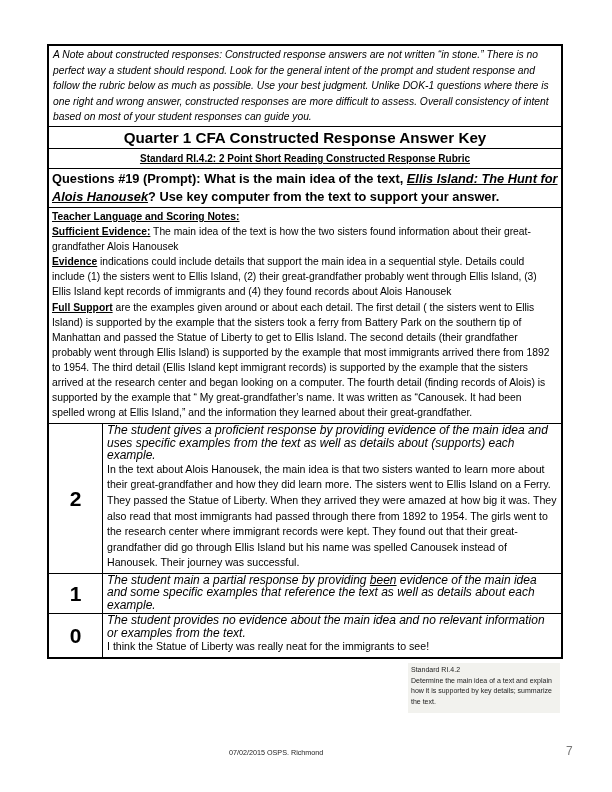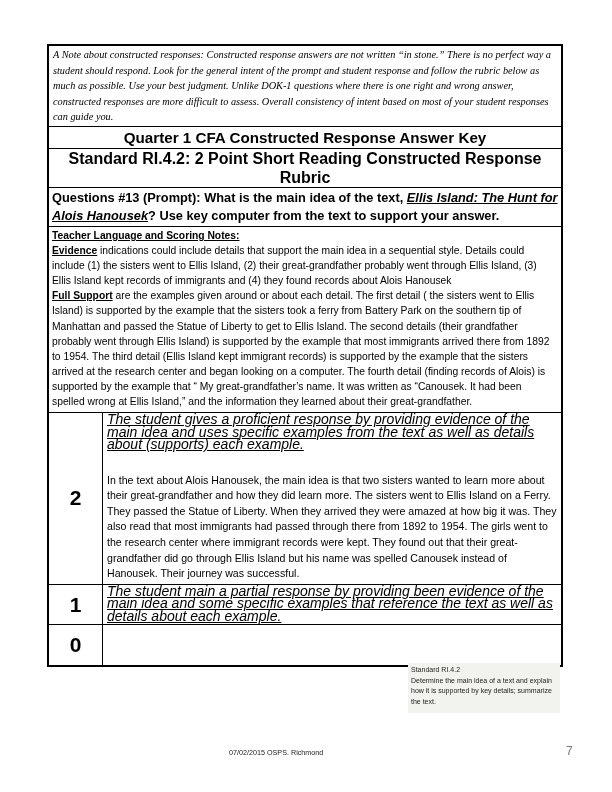--- a/index.html
+++ b/index.html
@@ -2,53 +2,54 @@
 <html><head>
 <meta charset="utf-8">
 <style>
   html, body { margin: 0; padding: 0; background: #fff; }
   body { width: 612px; height: 792px; position: relative; overflow: hidden;
          font-family: "Liberation Sans", sans-serif; color: #000; }
   .sheet { position: absolute; left: 47px; top: 44px; width: 516px;
            border: 2px solid #000; box-sizing: border-box; }
   .row { border-bottom: 1.5px solid #000; box-sizing: border-box; }
   .row:last-child { border-bottom: none; }
-  .note { font-style: italic; font-size: 10.3px; line-height: 15.6px; padding: 1px 4px 1px 4px; font-family: Liberation Serif, serif; }
+  .note { font-style: italic; font-size: 10.3px; line-height: 15.6px; padding: 1px 4px 1px 4px; }
   .title { text-align: center; font-weight: bold; font-size: 15.2px; line-height: 21px; }
-  .subtitle { text-align: center; font-weight: bold; font-size: 16px; line-height: 19px; }
+  .subtitle { text-align: center; font-weight: bold; font-size: 10px; line-height: 19px; text-decoration: underline; }
   .prompt { font-weight: bold; font-size: 12.8px; line-height: 18px; padding: 1px 3px; }
   .prompt .title-ref { font-style: italic; text-decoration: underline; }
   .notes { font-size: 10.3px; line-height: 15.1px; padding: 1px 7px 3px 3px; }
   .notes .u { text-decoration: underline; font-weight: bold; }
   .score-row { display: flex; }
   .score-cell { width: 54px; flex: none; border-right: 1.5px solid #000; box-sizing: border-box;
                 display: flex; align-items: center; justify-content: center;
                 font-weight: bold; font-size: 21px; }
   .score-body { flex: 1; padding: 0 3px 2px 4px; }
-  .criteria { font-style: italic; font-size: 14px; line-height: 12.5px; text-decoration: underline; }
+  .criteria { font-style: italic; font-size: 12px; line-height: 12.5px; }
   .criteria .u { text-decoration: underline; }
-  .example { font-size: 10.6px; line-height: 15.6px; margin-top: 22px; }
+  .example { font-size: 10.6px; line-height: 15.6px; }
   .std-box { position: absolute; left: 408px; top: 663px; width: 152px; height: 50px;
              background: #f2f2ee; font-size: 7px; line-height: 10.5px; padding: 2px 3px;
              box-sizing: border-box; color: #222; }
   .footer { position: absolute; left: 229px; top: 748px; font-size: 7.2px; color: #222; }
   .page-num { position: absolute; left: 566px; top: 744px; font-size: 12px; color: #777; }
 </style>
 </head>
 <body>
 
 <div class="sheet">
   <div class="row note">A Note about constructed responses:  Constructed response answers are not written “in stone.”  There is no perfect way a student should respond.  Look for the general intent of the prompt and student response and follow the rubric below as much as possible.  Use your best judgment.  Unlike DOK-1 questions where there is one right and wrong answer, constructed responses are more difficult to assess.  Overall consistency of intent based on most of your student responses can guide you.</div>
   <div class="row title">Quarter 1 CFA Constructed Response Answer Key</div>
   <div class="row subtitle">Standard RI.4.2:   2 Point Short Reading Constructed Response Rubric</div>
   <div class="row prompt">
-    <span>Questions #13 (Prompt): What is the main idea of the text,  </span><span class="title-ref">Ellis Island: The Hunt for  Alois Hanousek</span><span>? Use key computer from the text to support your answer.</span>
+    <span>Questions #19 (Prompt): What is the main idea of the text,  </span><span class="title-ref">Ellis Island: The Hunt for  Alois Hanousek</span><span>? Use key computer from the text to support your answer.</span>
   </div>
   <div class="row notes">
     <div class="u">Teacher Language and Scoring Notes:</div>
+    <div><span class="u">Sufficient Evidence:</span><span>  The main idea of the text is how the two sisters found information about their great-grandfather Alois Hanousek</span></div>
     <div><span class="u">Evidence</span><span> indications could include details that support the main idea in a sequential style.  Details could include (1) the sisters went to Ellis Island, (2) their great-grandfather probably went through Ellis Island, (3) Ellis Island kept records of immigrants and (4) they found records about Alois Hanousek</span></div>
     <div><span class="u">Full Support</span><span> are the examples given around or about each detail.   The first detail ( the sisters went to Ellis Island) is supported by the example that the sisters took a ferry from Battery Park on the southern tip of Manhattan and passed the Statue of Liberty to get to Ellis Island.  The second details (their grandfather probably went through Ellis Island) is supported by the example that most immigrants arrived there from 1892 to 1954.  The third detail (Ellis Island kept immigrant records) is supported by the example that the sisters arrived at the research center and began looking on a computer.  The fourth detail (finding records of Alois) is supported by the example that “ My great-grandfather’s name. It was written as “Canousek. It had been spelled wrong at Ellis Island,” and the information they learned about their great-grandfather.</span></div>
   </div>
 
   <div class="row score-row">
     <div class="score-cell">2</div>
     <div class="score-body">
       <div class="criteria">The student gives a proficient response by providing evidence of the main idea and uses specific examples from the text as well as details about (supports) each example.</div>
       <div class="example">In the text about Alois Hanousek, the main idea is that two sisters wanted to learn more about their great-grandfather and how they did learn more.  The sisters went to Ellis Island on a Ferry.  They passed the Statue of Liberty.  When they arrived they were amazed at how big it was.  They also read that most immigrants had passed through there from 1892 to 1954.  The girls went to the research center where immigrant records were kept.  They found out that their great-grandfather did go through Ellis Island but his name was spelled Canousek instead of Hanousek.  Their journey was successful.</div>
     </div>
@@ -56,20 +57,24 @@
 
   <div class="row score-row">
     <div class="score-cell">1</div>
     <div class="score-body">
       <div class="criteria"><span>The student main a partial response by providing </span><span class="u">been</span><span> evidence of the main idea and some specific examples that reference the text  as well as details about each example.</span></div>
     </div>
   </div>
 
   <div class="row score-row" style="min-height:40px;">
     <div class="score-cell">0</div>
+    <div class="score-body">
+      <div class="criteria">The student provides no evidence about the main idea and no relevant information or examples from the text.</div>
+      <div class="example">I think the Statue of Liberty was really neat for the immigrants to see!</div>
+    </div>
   </div>
 </div>
 
 <div class="std-box">
   <div>Standard RI.4.2</div>
   <div>Determine the main idea of a text and explain how it is supported by key details; summarize the text.</div>
 </div>
 
 <div class="footer">07/02/2015 OSPS. Richmond</div>
 <div class="page-num">7</div>

